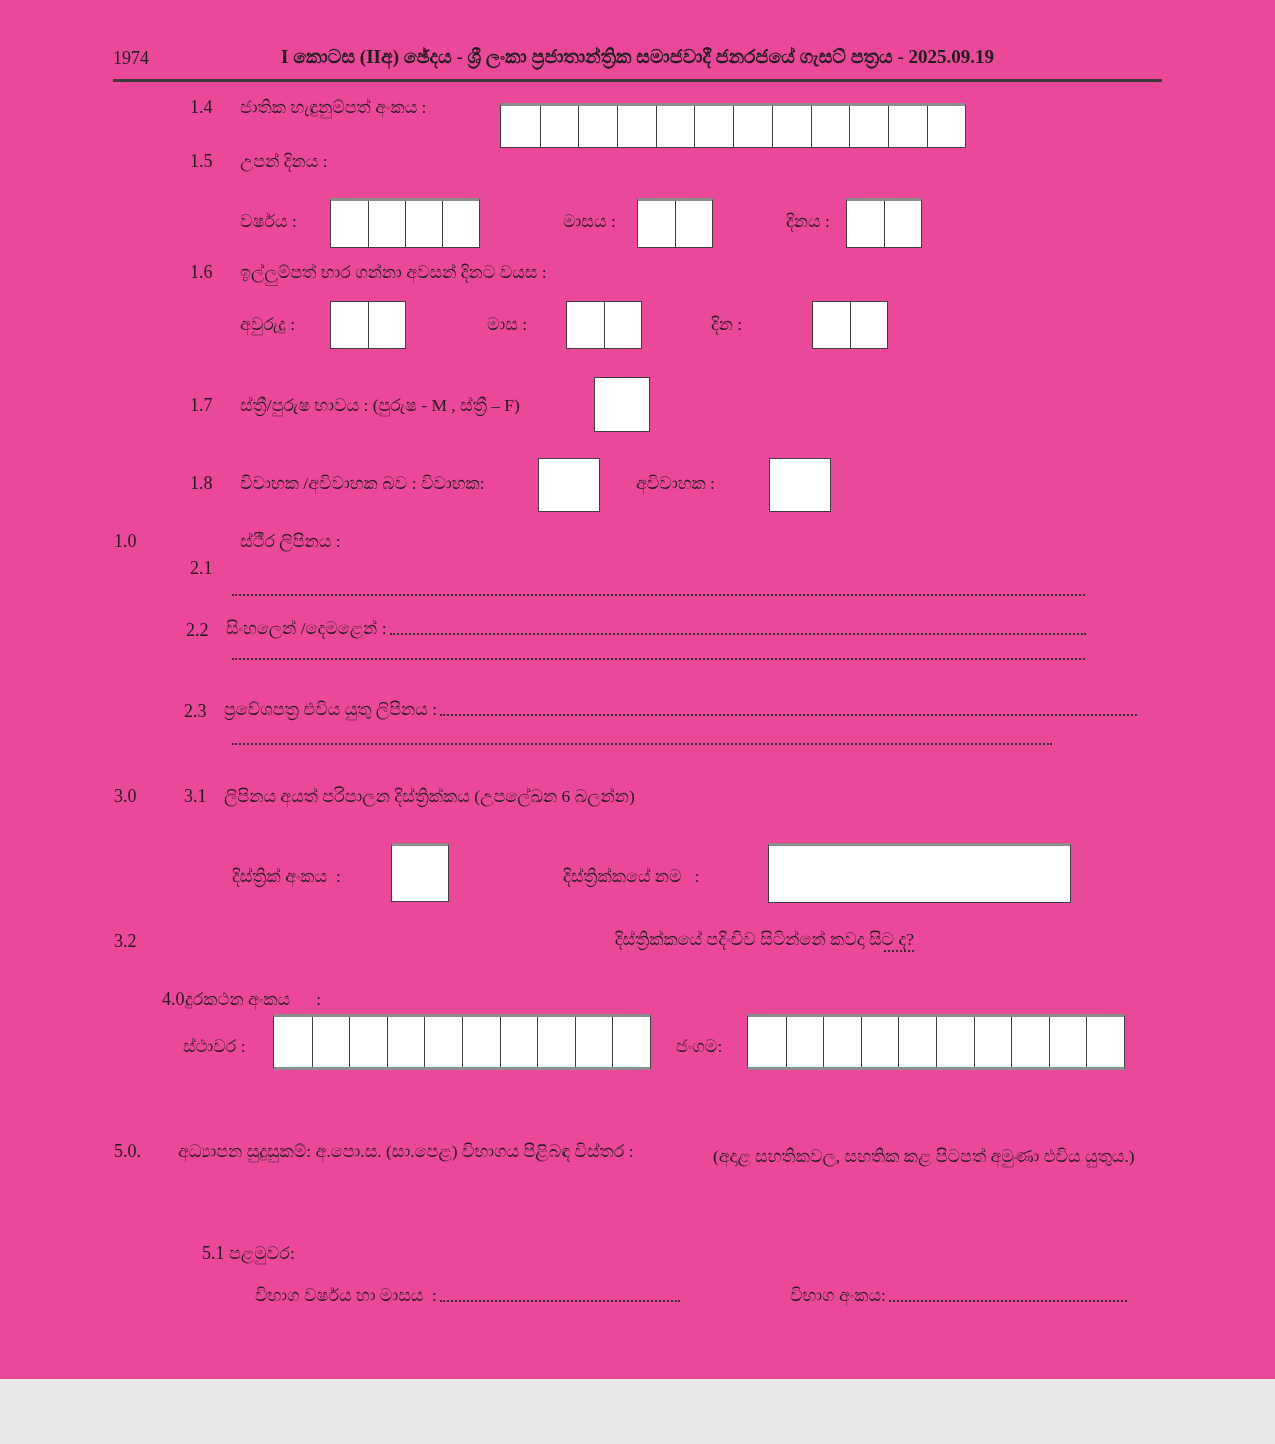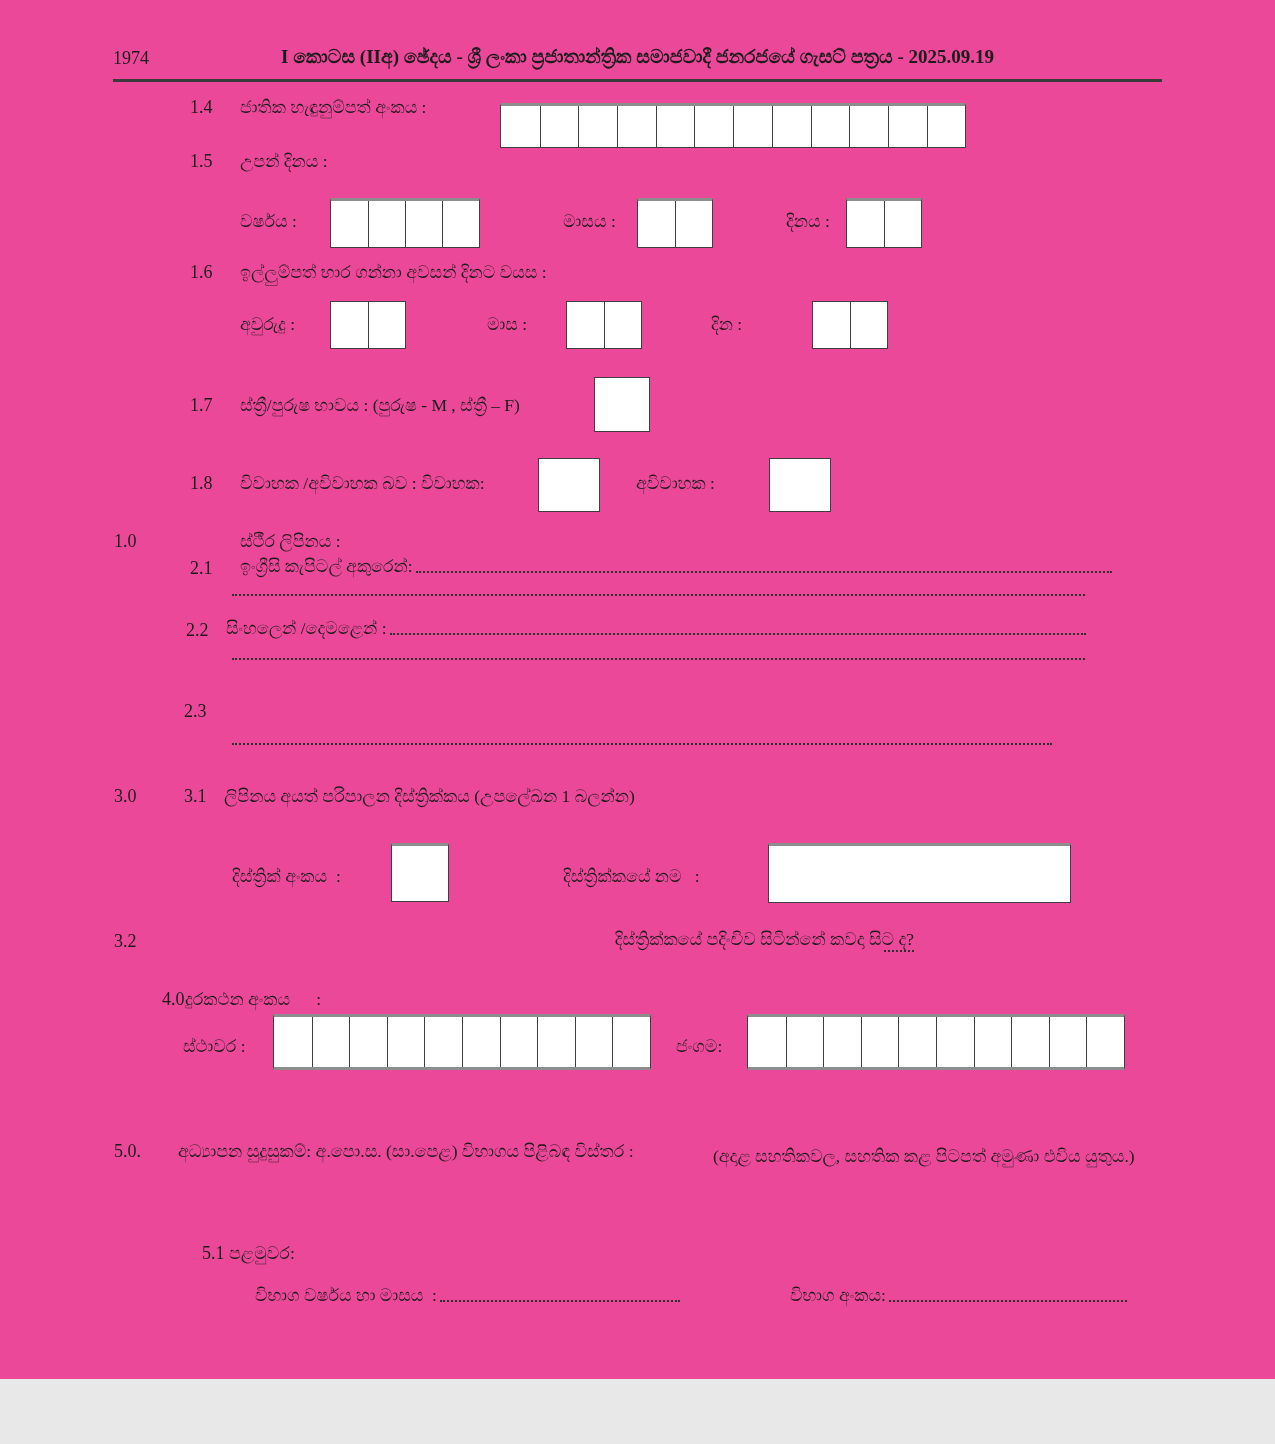--- a/index.html
+++ b/index.html
@@ -102,39 +102,39 @@
   <span class="abs num" style="left:190px;top:473px;">1.8</span>
   <span class="abs lbl" style="left:240px;top:473px;">විවාහක /අවිවාහක බව : විවාහක:</span>
   <div class="sbox" style="left:538px;top:458px;width:62px;height:54px;"></div>
   <span class="abs lbl" style="left:636px;top:473px;">අවිවාහක :</span>
   <div class="sbox" style="left:769px;top:458px;width:62px;height:54px;"></div>
 
   <span class="abs num" style="left:114px;top:531px;">1.0</span>
   <span class="abs lbl" style="left:240px;top:531px;">ස්ථීර ලිපිනය :</span>
 
   <span class="abs num" style="left:190px;top:558px;">2.1</span>
-  <div class="dotline" style="left:240px;top:556px;width:872px;">
-    <span class="lbl">ඉංග්‍රීසි කැපිටල් අකුරෙන්:</span>
-    <span class="dots"></span>
-  </div>
   <div class="dotrule" style="left:232px;top:573px;width:853px;top:594px;"></div>
 
   <span class="abs num" style="left:186px;top:620px;">2.2</span>
   <div class="dotline" style="left:226px;top:618px;width:860px;">
     <span class="lbl">සිංහලෙන් /දෙමළෙන් :</span>
     <span class="dots"></span>
   </div>
   <div class="dotrule" style="left:232px;top:658px;width:853px;"></div>
 
   <span class="abs num" style="left:184px;top:701px;">2.3</span>
+  <div class="dotline" style="left:224px;top:699px;width:913px;">
+    <span class="lbl">ප්‍රවේශපත්‍ර එවිය යුතු ලිපිනය :</span>
+    <span class="dots"></span>
+  </div>
   <div class="dotrule" style="left:232px;top:743px;width:820px;"></div>
 
   <span class="abs num" style="left:114px;top:786px;">3.0</span>
   <span class="abs num" style="left:184px;top:786px;">3.1</span>
-  <span class="abs lbl" style="left:224px;top:786px;">ලිපිනය අයත් පරිපාලන දිස්ත්‍රික්කය (උපලේඛන 1 බලන්න)</span>
+  <span class="abs lbl" style="left:224px;top:786px;">ලිපිනය අයත් පරිපාලන දිස්ත්‍රික්කය (උපලේඛන 6 බලන්න)</span>
 
   <span class="abs lbl" style="left:232px;top:866px;">දිස්ත්‍රික් අංකය&nbsp;&nbsp;:</span>
   <div class="sbox graytop" style="left:391px;top:843px;width:58px;height:59px;"></div>
   <span class="abs lbl" style="left:563px;top:866px;">දිස්ත්‍රික්කයේ නම&nbsp;&nbsp;&nbsp;:</span>
   <div class="sbox graytop" style="left:768px;top:843px;width:303px;height:60px;"></div>
 
   <span class="abs num" style="left:114px;top:931px;">3.2</span>
   <div class="dotline" style="left:192px;top:929px;width:722px;flex-direction:column;">
     <span class="lbl" style="margin-right:0;">දිස්ත්‍රික්කයේ පදිංචිව සිටින්නේ කවදා සිට ද?</span>
     <span class="dots"></span>

